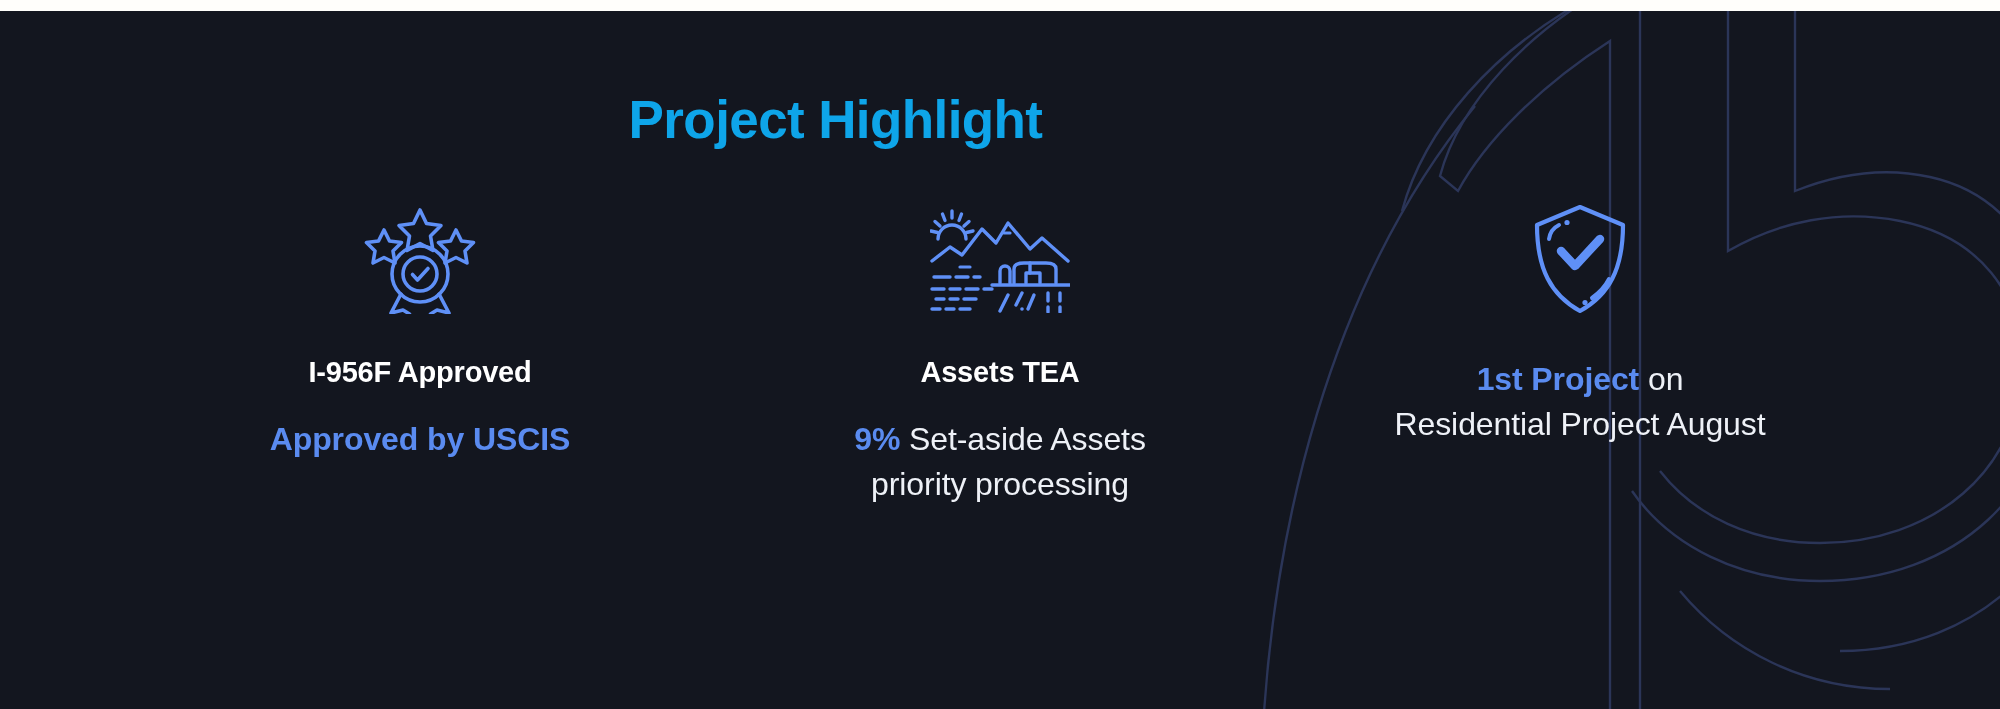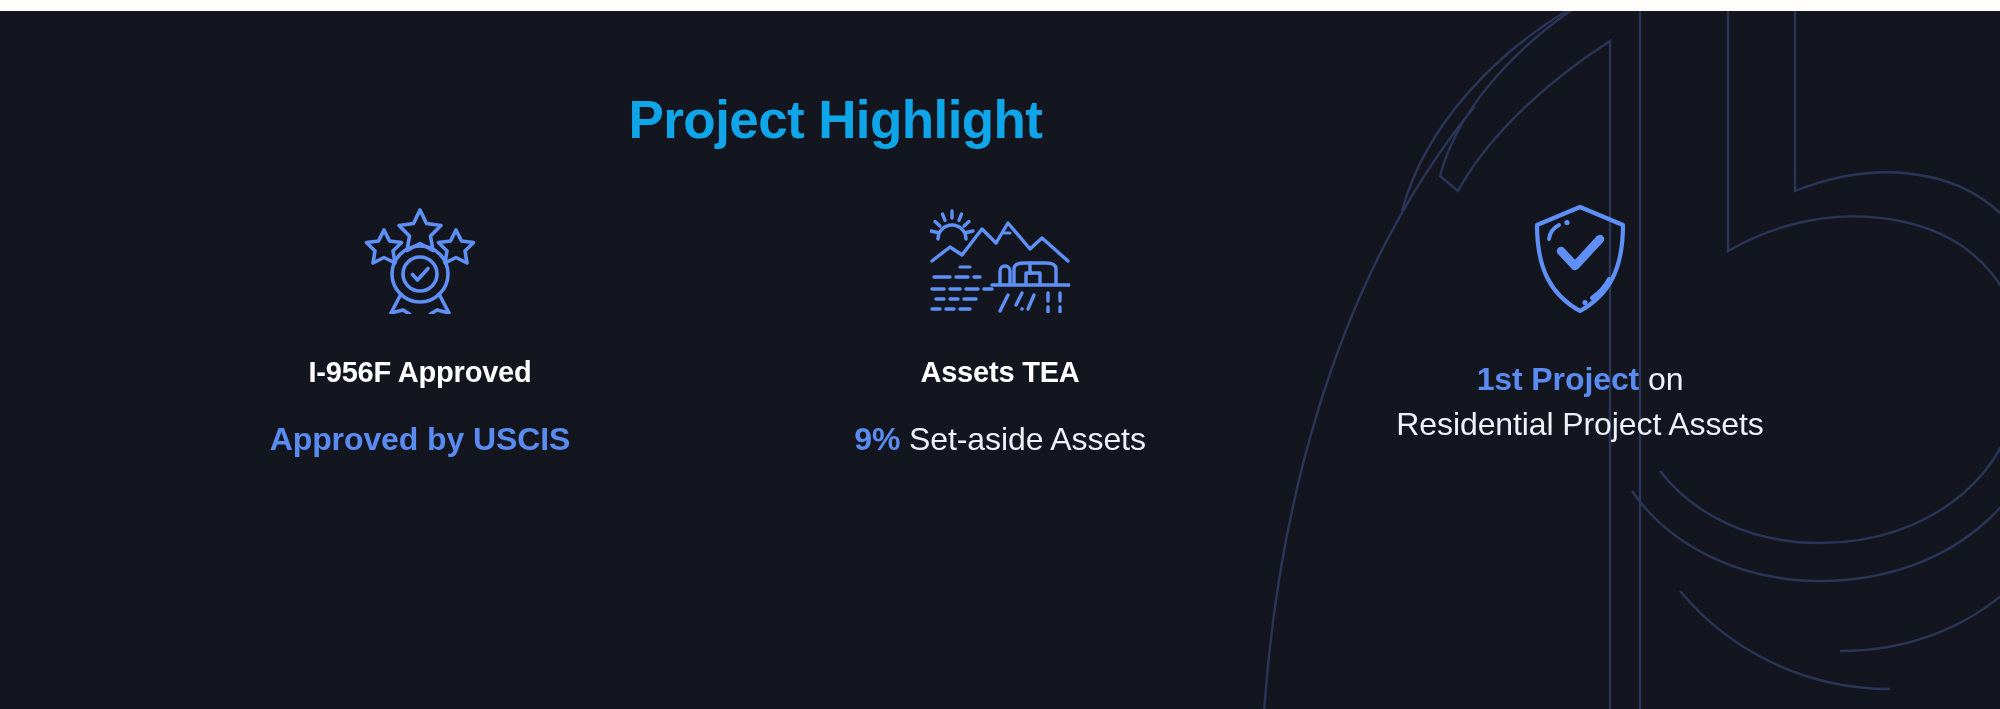--- a/index.html
+++ b/index.html
@@ -186,36 +186,37 @@
               <path d="M118 88 L118 96"></path>
               <path d="M130 88 L130 96"></path>
               <path d="M118 102 L118 107"></path>
               <path d="M130 102 L130 107"></path>
               <circle cx="92" cy="104" r="1.8" fill="#5f90f7" stroke="none"></circle>
             </svg>
           </div>
           <div class="card-title">Assets TEA</div>
           <div class="card-desc">
             <span class="accent">9%</span><span> Set-aside Assets</span><br>
+            <span>priority processing</span>
           </div>
         </div>
 
         <div class="card">
           <div class="card-icon">
             <svg width="98" height="112" viewBox="0 0 98 112" fill="none" stroke="#5f90f7" stroke-width="4.2" stroke-linecap="round" stroke-linejoin="round" aria-hidden="true">
               <path d="M49 4 L92 22 C92 66 78 92 49 108 C20 92 6 66 6 22 Z"></path>
               <path d="M30 48 L44 63 L69 36" stroke-width="8.5"></path>
               <path d="M18 36 C19 29 22 25 28 22" stroke-width="4"></path>
               <circle cx="36" cy="19.5" r="2.6" fill="#5f90f7" stroke="none"></circle>
               <path d="M78 76 C74 84 68 90 61 95" stroke-width="4"></path>
               <circle cx="54" cy="99.5" r="2.6" fill="#5f90f7" stroke="none"></circle>
             </svg>
           </div>
           <div class="card-desc">
             <span class="accent">1st Project</span><span> on</span><br>
-            <span>Residential Project Assets</span>
+            <span>Residential Project August</span>
           </div>
         </div>
 
       </div>
     </div>
   </div>
 </div>
 
 </body></html>

